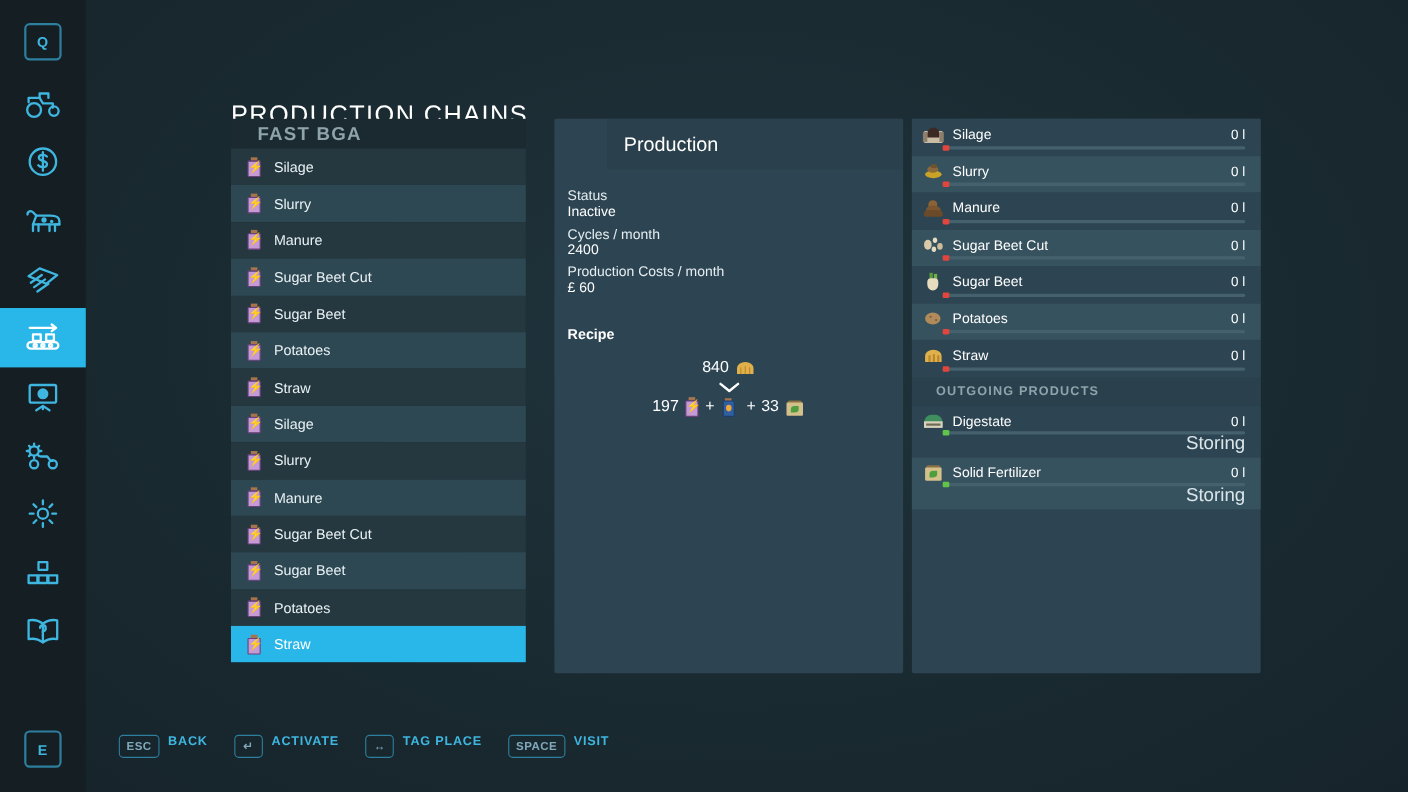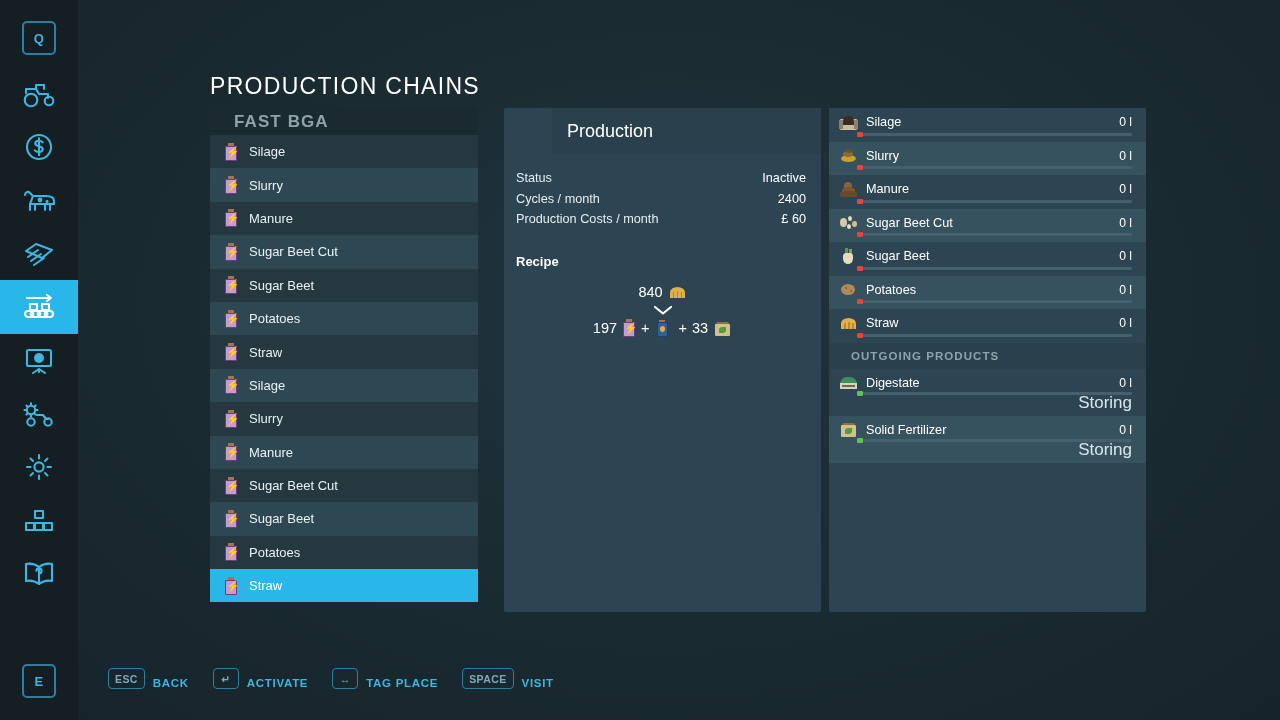--- a/index.html
+++ b/index.html
@@ -41,21 +41,21 @@
     display: flex; align-items: center; justify-content: center;
   }
   .side-item.active { background: #29b6e8; }
   .side-item svg { display: block; }
   .side-item .st { stroke: #3fb6e0; fill: none; stroke-width: 2.1; stroke-linecap: round; stroke-linejoin: round; }
   .side-item.active .st { stroke: #ffffff; }
   .side-item .sf { fill: #3fb6e0; }
 
   
   .page-title {
-    position: absolute; left: 210px; top: 73px;
+    position: absolute; left: 210px; top: 91px;
     font-size: 23px; letter-spacing: 1.3px;
     color: #ffffff; font-weight: 400;
   }
 
   
   .chain-list {
     position: absolute; left: 210px; top: 108px;
     width: 268px;
   }
   .chain-header {
@@ -108,21 +108,21 @@
     padding-left: 15px;
     margin-left: 48px;
   }
   .panel-head .ttl { font-size: 18px; color: #ffffff; font-weight: 400; }
 
   
   #production-panel { left: 504px; top: 108px; width: 317px; height: 504px; }
   .stat-rows { padding: 14px 15px 0 12px; }
   .stat-row {
     display: flex; justify-content: space-between; align-items: baseline;
-    font-size: 12.7px; color: #e6eef1; padding: 3.3px 0;
+    font-size: 12.7px; color: #e6eef1; padding: 3.3px 0; flex-direction: column;
   }
   .stat-row .v { color: #ffffff; }
   .recipe-title {
     margin: 24px 0 0 12px;
     font-size: 13px; font-weight: bold; color: #ffffff;
   }
   .recipe-body { margin-top: 14px; text-align: center; }
   .recipe-line {
     display: flex; align-items: center; justify-content: center;
     gap: 5px; font-size: 14.5px; color: #ffffff;
@@ -168,21 +168,21 @@
     position: absolute; right: 14px; bottom: 3px;
     font-size: 17px; color: #dbe6ea;
   }
   .stock-row.tall .bar-wrap { bottom: 21px; }
 
   
   .hints {
     position: absolute; left: 108px; top: 668px;
     display: flex; align-items: center; gap: 24px;
   }
-  .hint { display: flex; align-items: flex-end; gap: 8px; }
+  .hint { display: flex; align-items: flex-start; gap: 8px; }
   .hint .keycap {
     min-width: 26px; height: 21px; padding: 0 6px;
     border: 1.6px solid #2d7f9e; border-radius: 4px;
     display: flex; align-items: center; justify-content: center;
     font-size: 10.5px; font-weight: bold; color: #7fa9bb; letter-spacing: .4px;
   }
   .hint .htxt {
     font-size: 11.5px; font-weight: bold; letter-spacing: .7px; color: #3fb6e0;
   }
 

